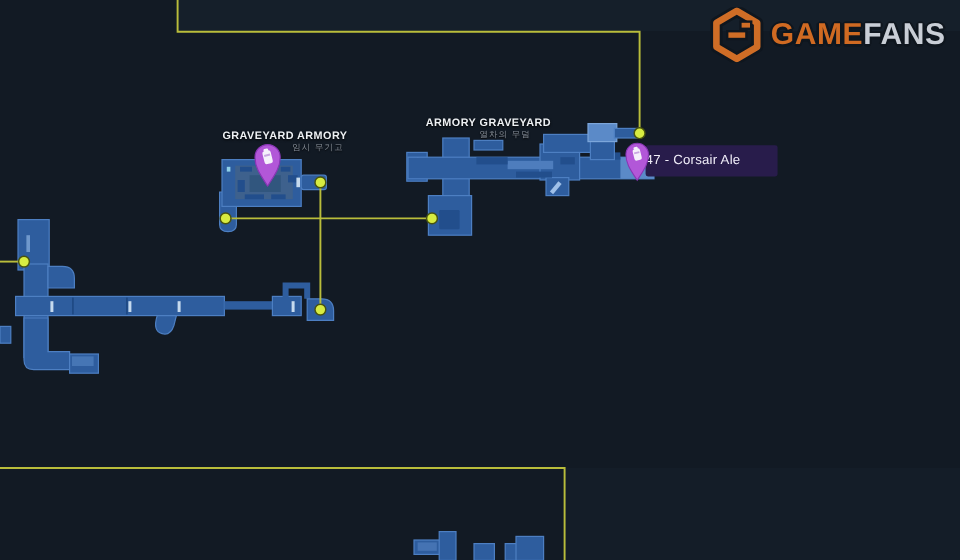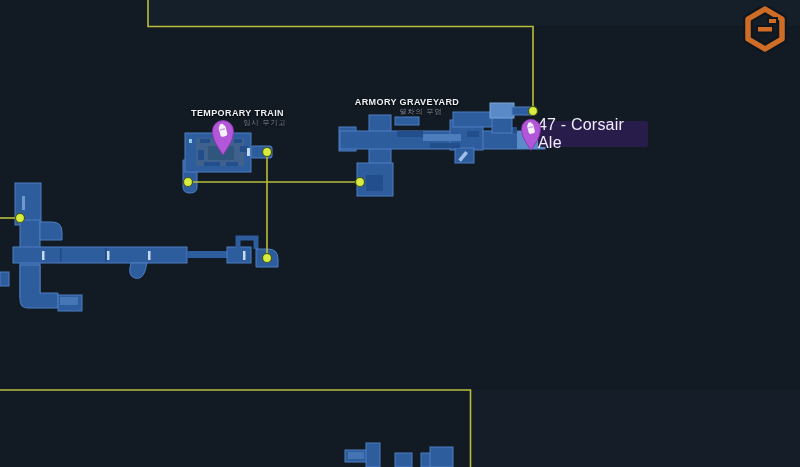--- a/index.html
+++ b/index.html
@@ -22,22 +22,22 @@
   .tick{fill:var(--tick)}
   .route{fill:none;stroke:var(--route-line);stroke-width:1.6}
   .node{fill:var(--route-node);stroke:#49530f;stroke-width:1.2}
   .staple{fill:none;stroke:var(--map-fill);stroke-width:5}
   .tint{fill:#1b2632}
   .area-label{position:absolute;z-index:2;color:var(--label);font-size:9px;font-weight:bold;
     letter-spacing:.4px;text-align:center;white-space:nowrap;text-shadow:0 1px 2px #000}
   .area-sub{position:absolute;z-index:2;color:var(--sublabel);font-size:7px;letter-spacing:1px;
     text-align:center;white-space:nowrap;text-shadow:0 1px 1px #000}
   #marker-badge{position:absolute;z-index:5;left:538px;top:121px;width:110px;height:26px;
-    background:var(--badge-bg);border-radius:2px;display:flex;align-items:center;justify-content:center;
-    color:#f1eef9;font-size:16px;letter-spacing:.2px}
+    background:var(--badge-bg);border-radius:2px;display:flex;align-items:center;
+    color:#f1eef9;font-size:11px;letter-spacing:.2px}
   .pin-svg{position:absolute;z-index:6}
   .pinbody{fill:var(--pin);stroke:var(--pin-stroke);stroke-width:1}
   .pinicon{fill:#f5f1fb}
   .pinicon-line{fill:#c9a6e2}
   #logo{position:absolute;z-index:7;right:12px;top:6px;display:flex;align-items:center;gap:5px}
   #logo-text{font-size:25px;font-weight:bold;letter-spacing:.5px;white-space:nowrap;
     text-shadow:-2px 0 0 #0f161e,2px 0 0 #0f161e,0 -2px 0 #0f161e,0 2px 0 #0f161e,
     -1px -1px 0 #0f161e,1px 1px 0 #0f161e,-1px 1px 0 #0f161e,1px -1px 0 #0f161e}
   #logo-game{color:var(--logo-orange)}
   #logo-fans{color:var(--logo-gray)}
@@ -138,21 +138,21 @@
     <g>
       <circle class="node" cx="533" cy="111" r="4.5"></circle>
       <circle class="node" cx="20" cy="218" r="4.5"></circle>
       <circle class="node" cx="188" cy="182" r="4.5"></circle>
       <circle class="node" cx="360" cy="182" r="4.5"></circle>
       <circle class="node" cx="267" cy="152" r="4.5"></circle>
       <circle class="node" cx="267" cy="258" r="4.5"></circle>
     </g>
   </svg>
 
-  <div class="area-label" style="left:180px;top:108px;width:115px">TEMPORARY TRAIN</div>
+  <div class="area-label" style="left:180px;top:108px;width:115px">GRAVEYARD ARMORY</div>
   <div class="area-sub" style="left:230px;top:118px;width:70px">임시 무기고</div>
 
   <div class="area-label" style="left:349px;top:97px;width:116px">ARMORY GRAVEYARD</div>
   <div class="area-sub" style="left:386px;top:107px;width:70px">열차의 무덤</div>
 
   <div id="marker-badge">
     <span>47 - Corsair Ale</span>
   </div>
 
   <svg class="pin-svg" style="left:209px;top:119px" width="28" height="38" viewBox="0 0 28 38">
@@ -173,15 +173,18 @@
     </g>
   </svg>
 
   <div id="logo">
     <svg width="46" height="46" viewBox="0 0 46 46">
       <path d="M23,3 L40,13 V33 L23,43 L6,33 V13 Z" fill="none" stroke="#0f161e" stroke-width="10" stroke-linejoin="round"></path>
       <path d="M23,3 L40,13 V33 L23,43 L6,33 V13 Z" fill="none" stroke="#cf6d26" stroke-width="5.5" stroke-linejoin="round"></path>
       <rect x="15" y="20" width="16" height="6.5" fill="#cf6d26" stroke="#0f161e" stroke-width="2"></rect>
       <rect x="26" y="12" width="9" height="6" fill="#cf6d26" stroke="#0f161e" stroke-width="2"></rect>
     </svg>
+    <div id="logo-text">
+      <span id="logo-game">GAME</span><span id="logo-fans">FANS</span>
+    </div>
   </div>
 
 </div>
 
 </body></html>

